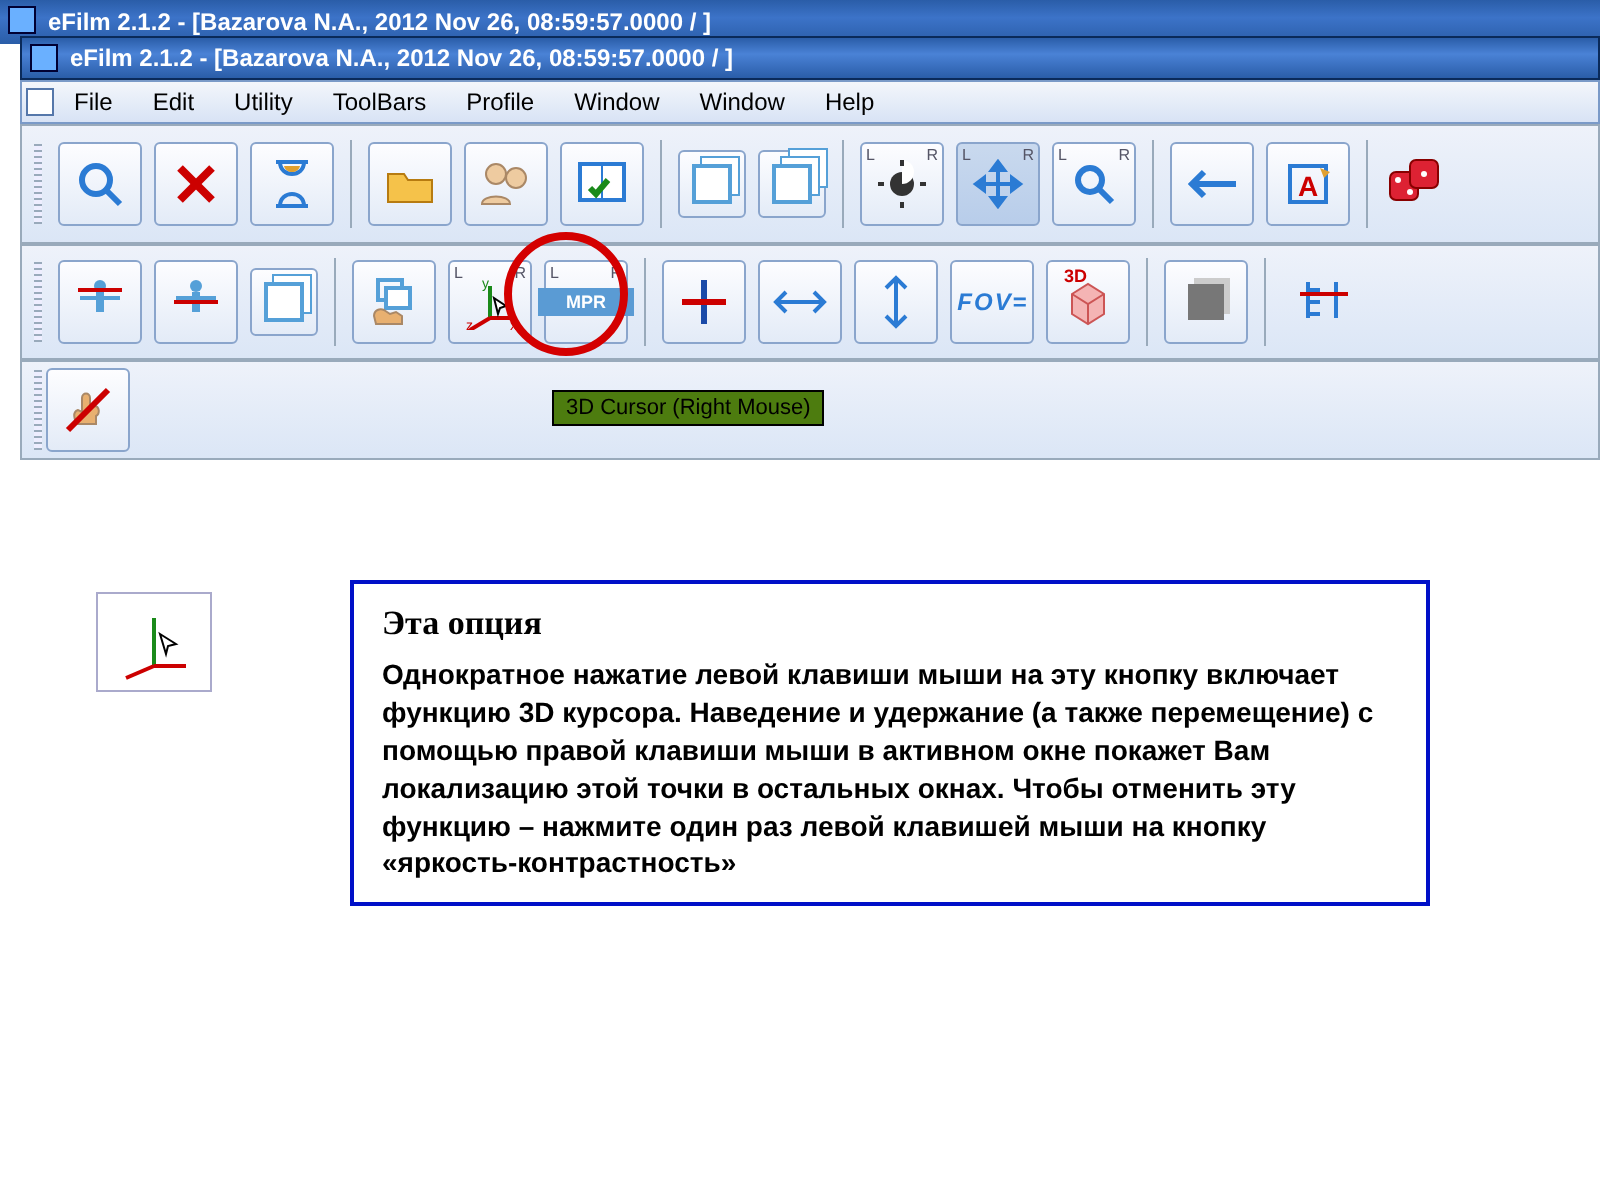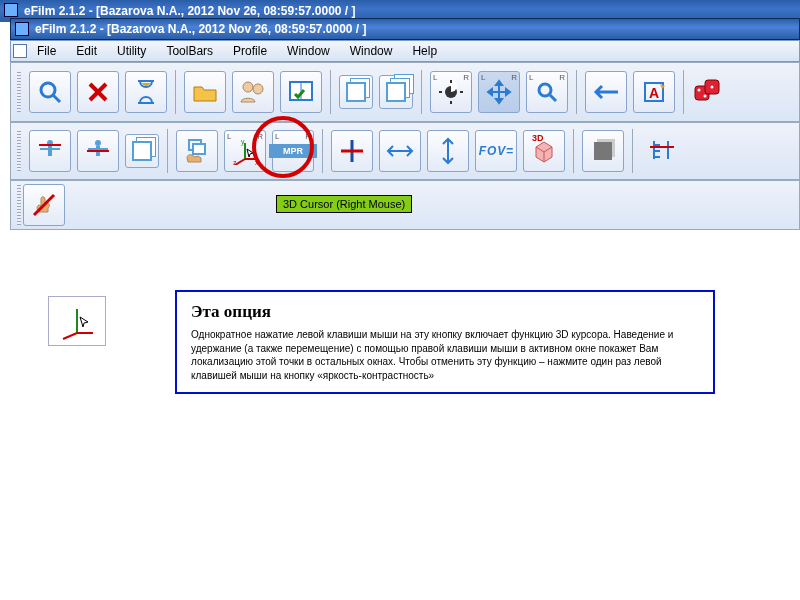--- a/index.html
+++ b/index.html
@@ -22,26 +22,26 @@
   .tbtn.lr::before{content:"L";position:absolute;left:2px;top:1px;font-size:8px;color:#556;}
   .tbtn.lr::after{content:"R";position:absolute;right:2px;top:1px;font-size:8px;color:#556;}
   .stack-icon{ width:20px;height:20px; border:2px solid #55a0d8; background:#fff; box-shadow:4px -4px 0 -1px #fff,4px -4px 0 0 #55a0d8;}
   .sep{ width:1px;height:44px;background:#9ab;margin:0 2px;}
   svg{ display:block; }
 
   .toolbar-bottom{ position:absolute; top:180px; left:10px; right:0; height:50px; background: linear-gradient(#eef2fa,#dbe6f6); border:1px solid #9ab; display:flex; align-items:center; padding:0 6px;}
 
   .highlight-circle{ position:absolute; width:62px; height:62px; border:4px solid #d40000; border-radius:50%; top:116px; left:252px; pointer-events:none; z-index:10;}
 
-  .tooltip-box{ position:absolute; top:195px; left:276px; background:#84cc16; border:1px solid #000; padding:2px 6px; font-size:11px; white-space:nowrap; z-index:9;}
+  .tooltip-box{ position:absolute; top:195px; left:276px; background:#4d7c0f; border:1px solid #000; padding:2px 6px; font-size:11px; white-space:nowrap; z-index:9;}
 
   .info-thumb{ position:absolute; top:296px; left:48px; width:58px; height:50px; border:1px solid #aac; background:#fff; display:flex;align-items:center;justify-content:center;}
   .info-box{ position:absolute; top:290px; left:175px; width:540px; border:2px solid #0010c8; padding:10px 14px; background:#fff;}
   .info-title{ font-size:17px; font-weight:bold; margin-bottom:6px; font-family: "Times New Roman", serif;}
-  .info-body{ font-size:10px; font-weight:normal; line-height:1.35; font-family: Arial, sans-serif;}
+  .info-body{ font-size:14px; font-weight:bold; line-height:1.35; font-family: Arial, sans-serif;}
 </style>
 </head>
 <body>
 
 <div class="titlebar-back">
   <div class="win-icon"></div>
   <span>eFilm 2.1.2 - [Bazarova N.A., 2012 Nov 26, 08:59:57.0000  /  ]</span>
 </div>
 <div class="titlebar-front">
   <div class="win-icon"></div>

